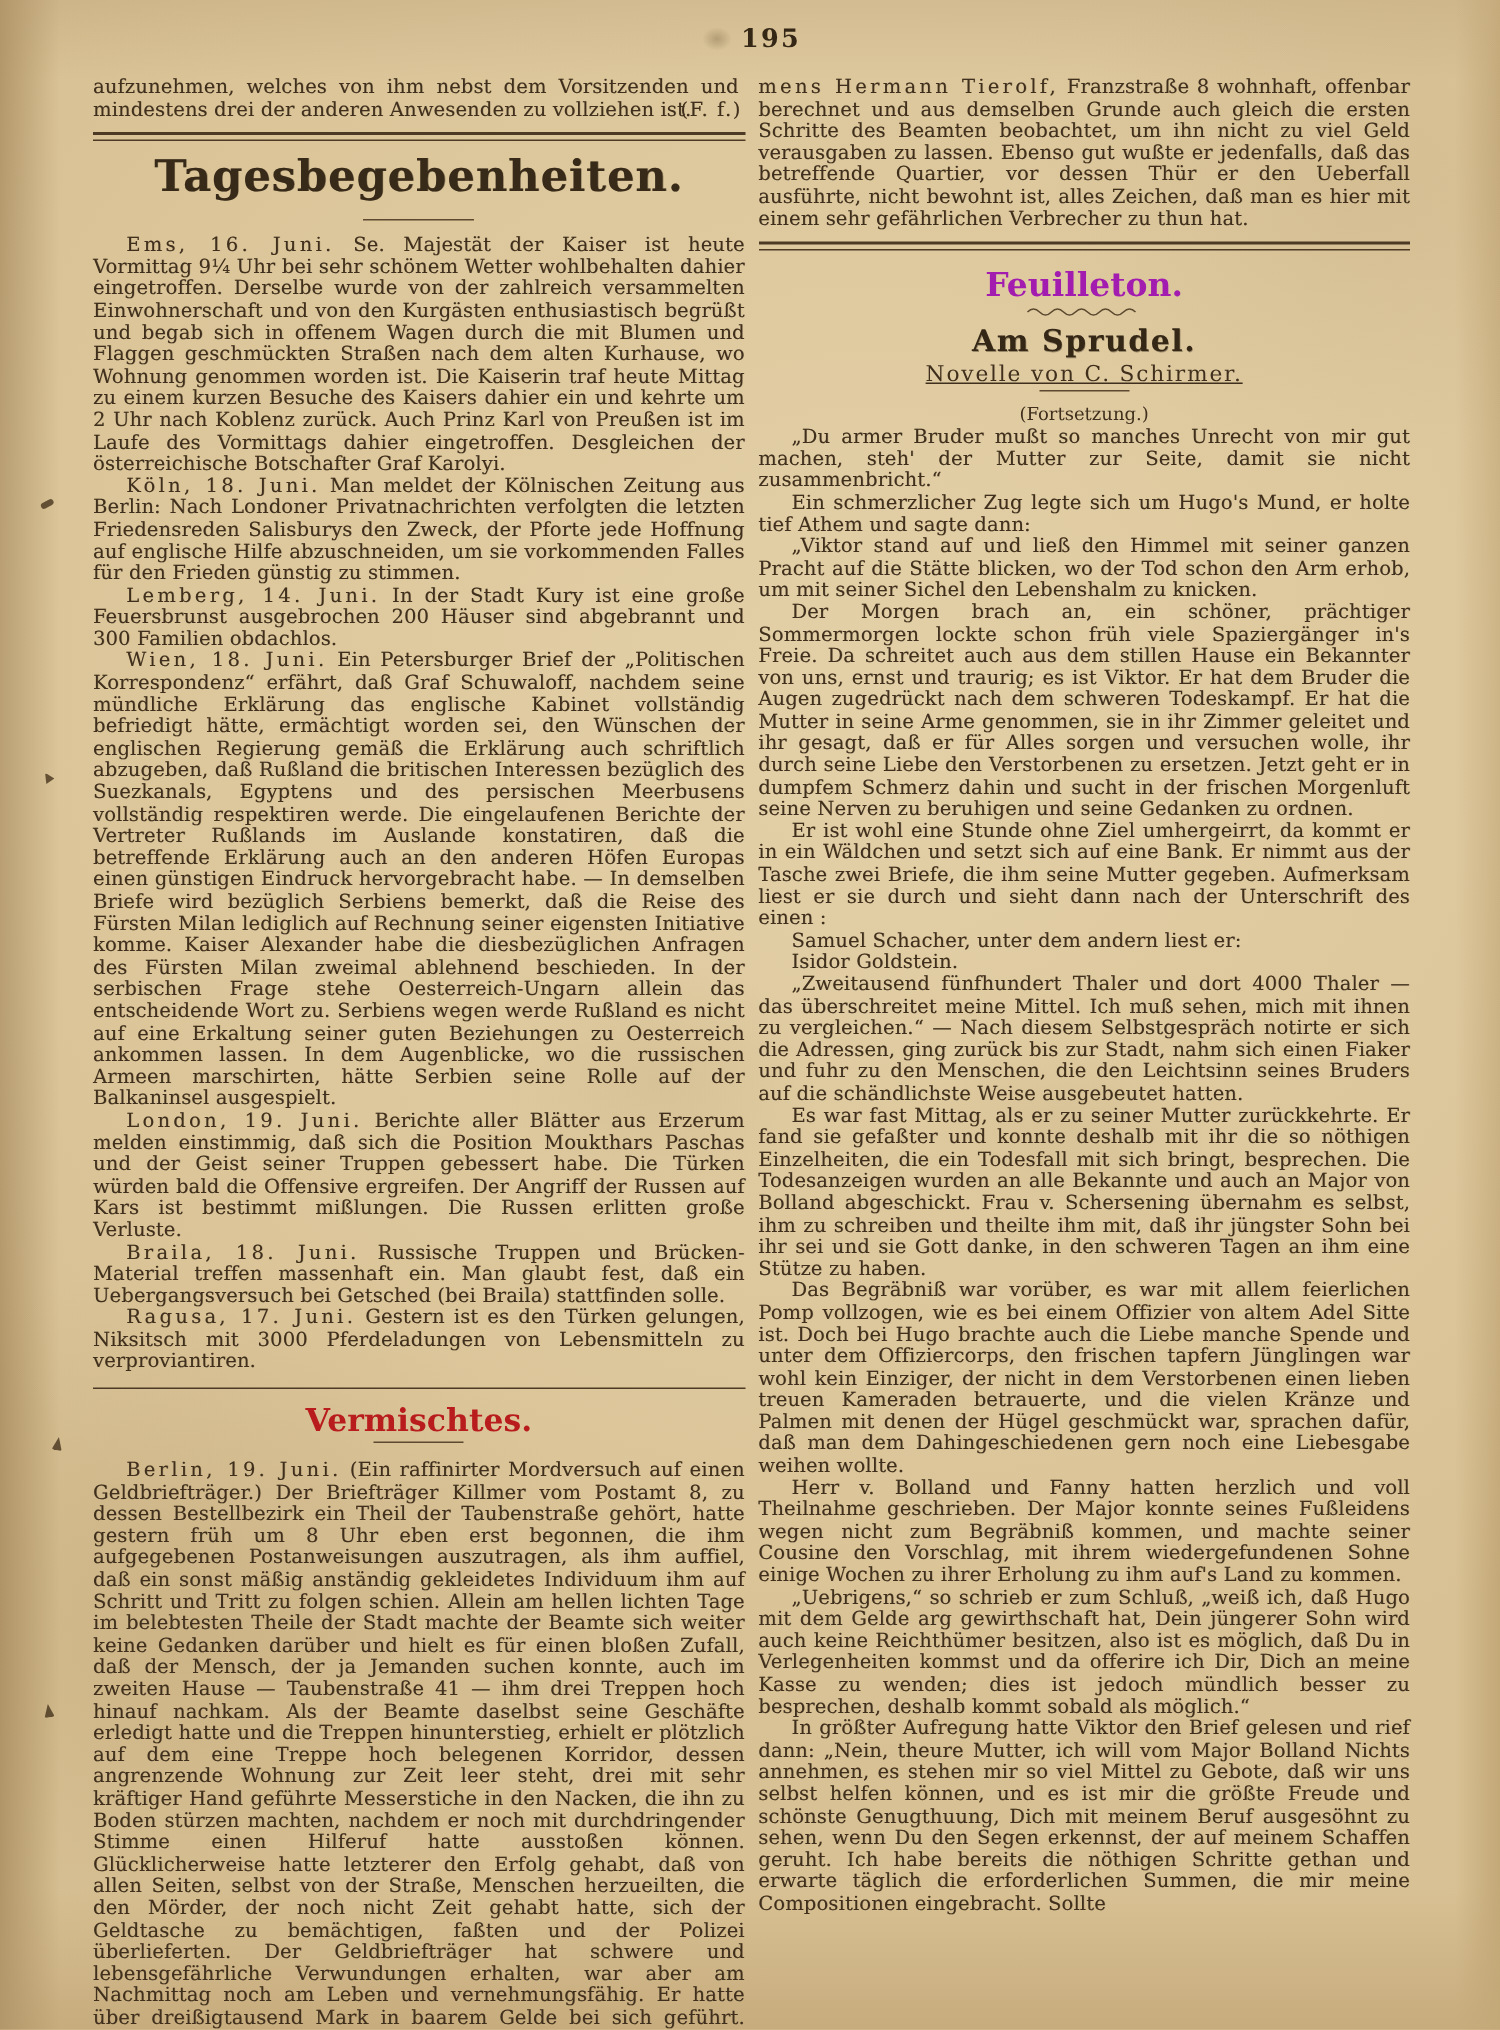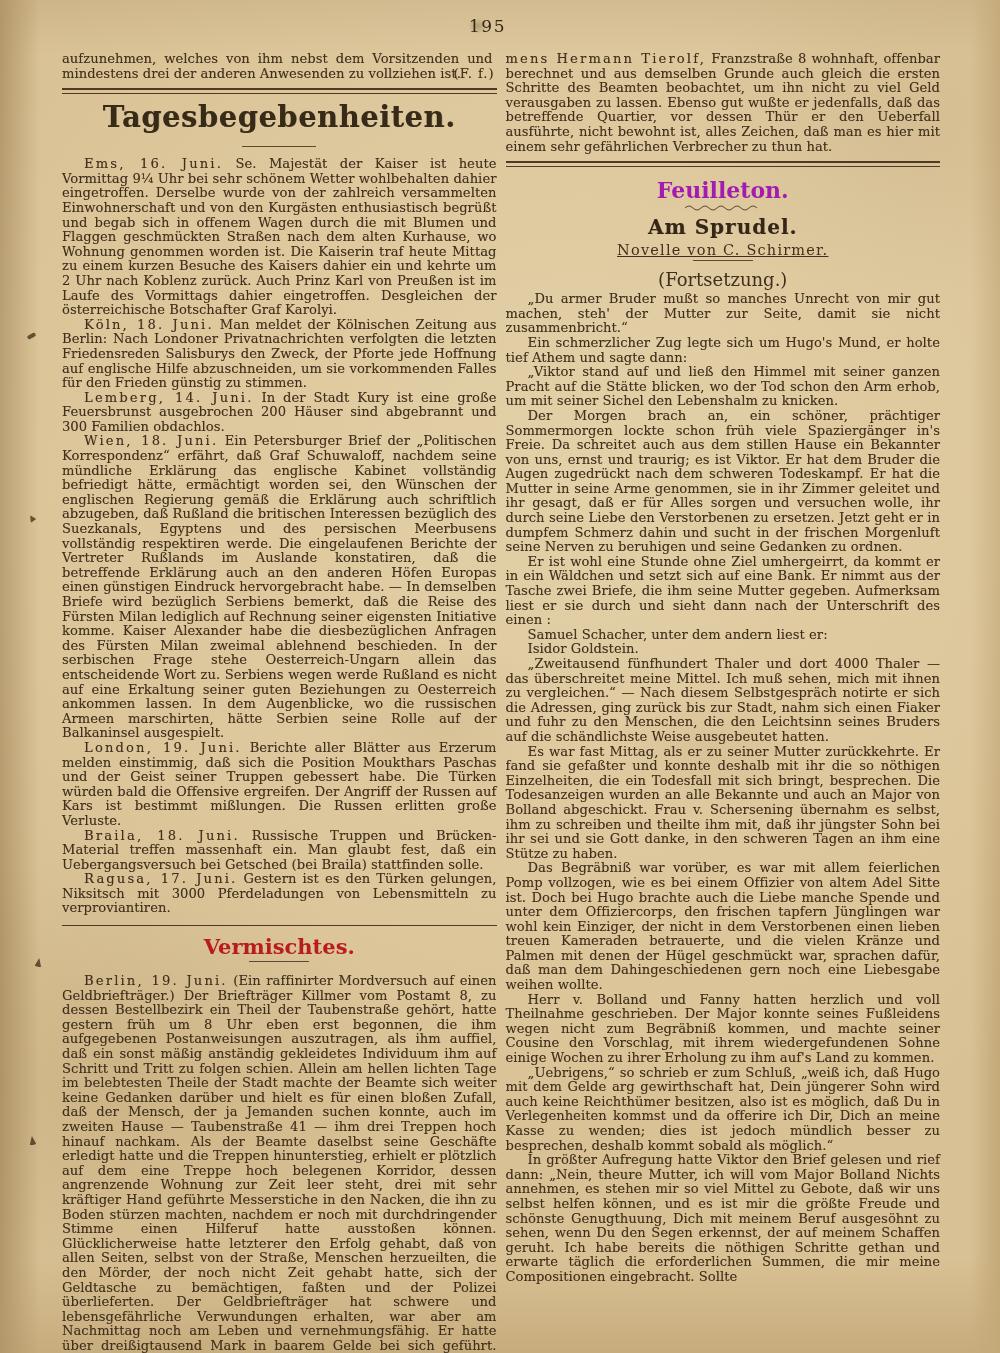--- a/index.html
+++ b/index.html
@@ -12,22 +12,22 @@
       radial-gradient(ellipse 120% 85% at 58% 35%, rgba(240,224,188,0.50), rgba(240,224,188,0) 62%),
       radial-gradient(ellipse 40% 25% at 12% 80%, rgba(150,120,75,0.18), rgba(150,120,75,0) 70%),
       radial-gradient(ellipse 30% 18% at 90% 10%, rgba(150,120,75,0.14), rgba(150,120,75,0) 70%),
       linear-gradient(90deg, #b2976a 0%, rgba(178,151,106,0) 4%),
       linear-gradient(270deg, #c3a878 0%, rgba(195,168,120,0) 3%),
       linear-gradient(0deg, #c7ac7d 0%, rgba(199,172,125,0) 7%),
       linear-gradient(180deg, #cdb488 0%, rgba(205,180,136,0) 4%),
       #d8c194;
   }
   .page-number {
-    position:absolute; top:16px; left:469px;
-    font-size:17px; font-weight:normal; letter-spacing:1.5px; color:#33261466;
+    position:absolute; top:16px; left:494px;
+    font-size:17px; font-weight:bold; letter-spacing:1.5px; color:#33261466;
     color:#342715;
   }
   .smudge {
     position:absolute; top:18px; left:468px; width:20px; height:16px;
     background:radial-gradient(rgba(95,75,45,0.30), rgba(95,75,45,0) 70%);
     border-radius:50%;
   }
   .stain1 {
     position:absolute; top:640px; left:330px; width:220px; height:160px;
     background:radial-gradient(rgba(140,110,65,0.10), rgba(140,110,65,0) 70%);
@@ -64,21 +64,21 @@
   .rule-short-tight { width:60px; border-top:1.2px solid #5c492f; margin:2px auto 6px auto; height:0; }
 
   .h-tages { font-size:29px; font-weight:bold; text-align:center; margin:6px 0 12px 0;
              letter-spacing:0.5px; color:#382a18; text-shadow:0.4px 0.4px 0 rgba(56,42,24,0.4); }
   .h-vermischtes { font-size:21px; font-weight:bold; text-align:center; margin:8px 0 2px 0; color:#b91c1c; }
   .h-feuilleton { font-size:22px; font-weight:bold; text-align:center; margin:10px 0 0 0; color:#a21caf; }
   .wave { display:block; margin:1px auto 4px auto; }
   .h-sprudel { font-size:20px; font-weight:bold; text-align:center; margin:4px 0 0 0;
                letter-spacing:1px; color:#352716; text-shadow:0.4px 0.4px 0 rgba(53,39,22,0.4); }
   .byline { font-size:14.5px; text-align:center; margin:3px 0 0 0; letter-spacing:1.2px;text-decoration:underline; }
-  .fortsetzung { text-align:center; font-size:18px; margin:8px 0 2px 0; }
+  .fortsetzung { text-align:center; font-size:12px; margin:8px 0 2px 0; }
   .vspace-sm { height:6px; }
 </style>
 </head>
 <body>
 
 <div class="smudge"></div>
 <div class="page-number">195</div>
 <div class="stain1"></div>
 <div class="stain2"></div>
 <div class="ink-mark m1"></div>

